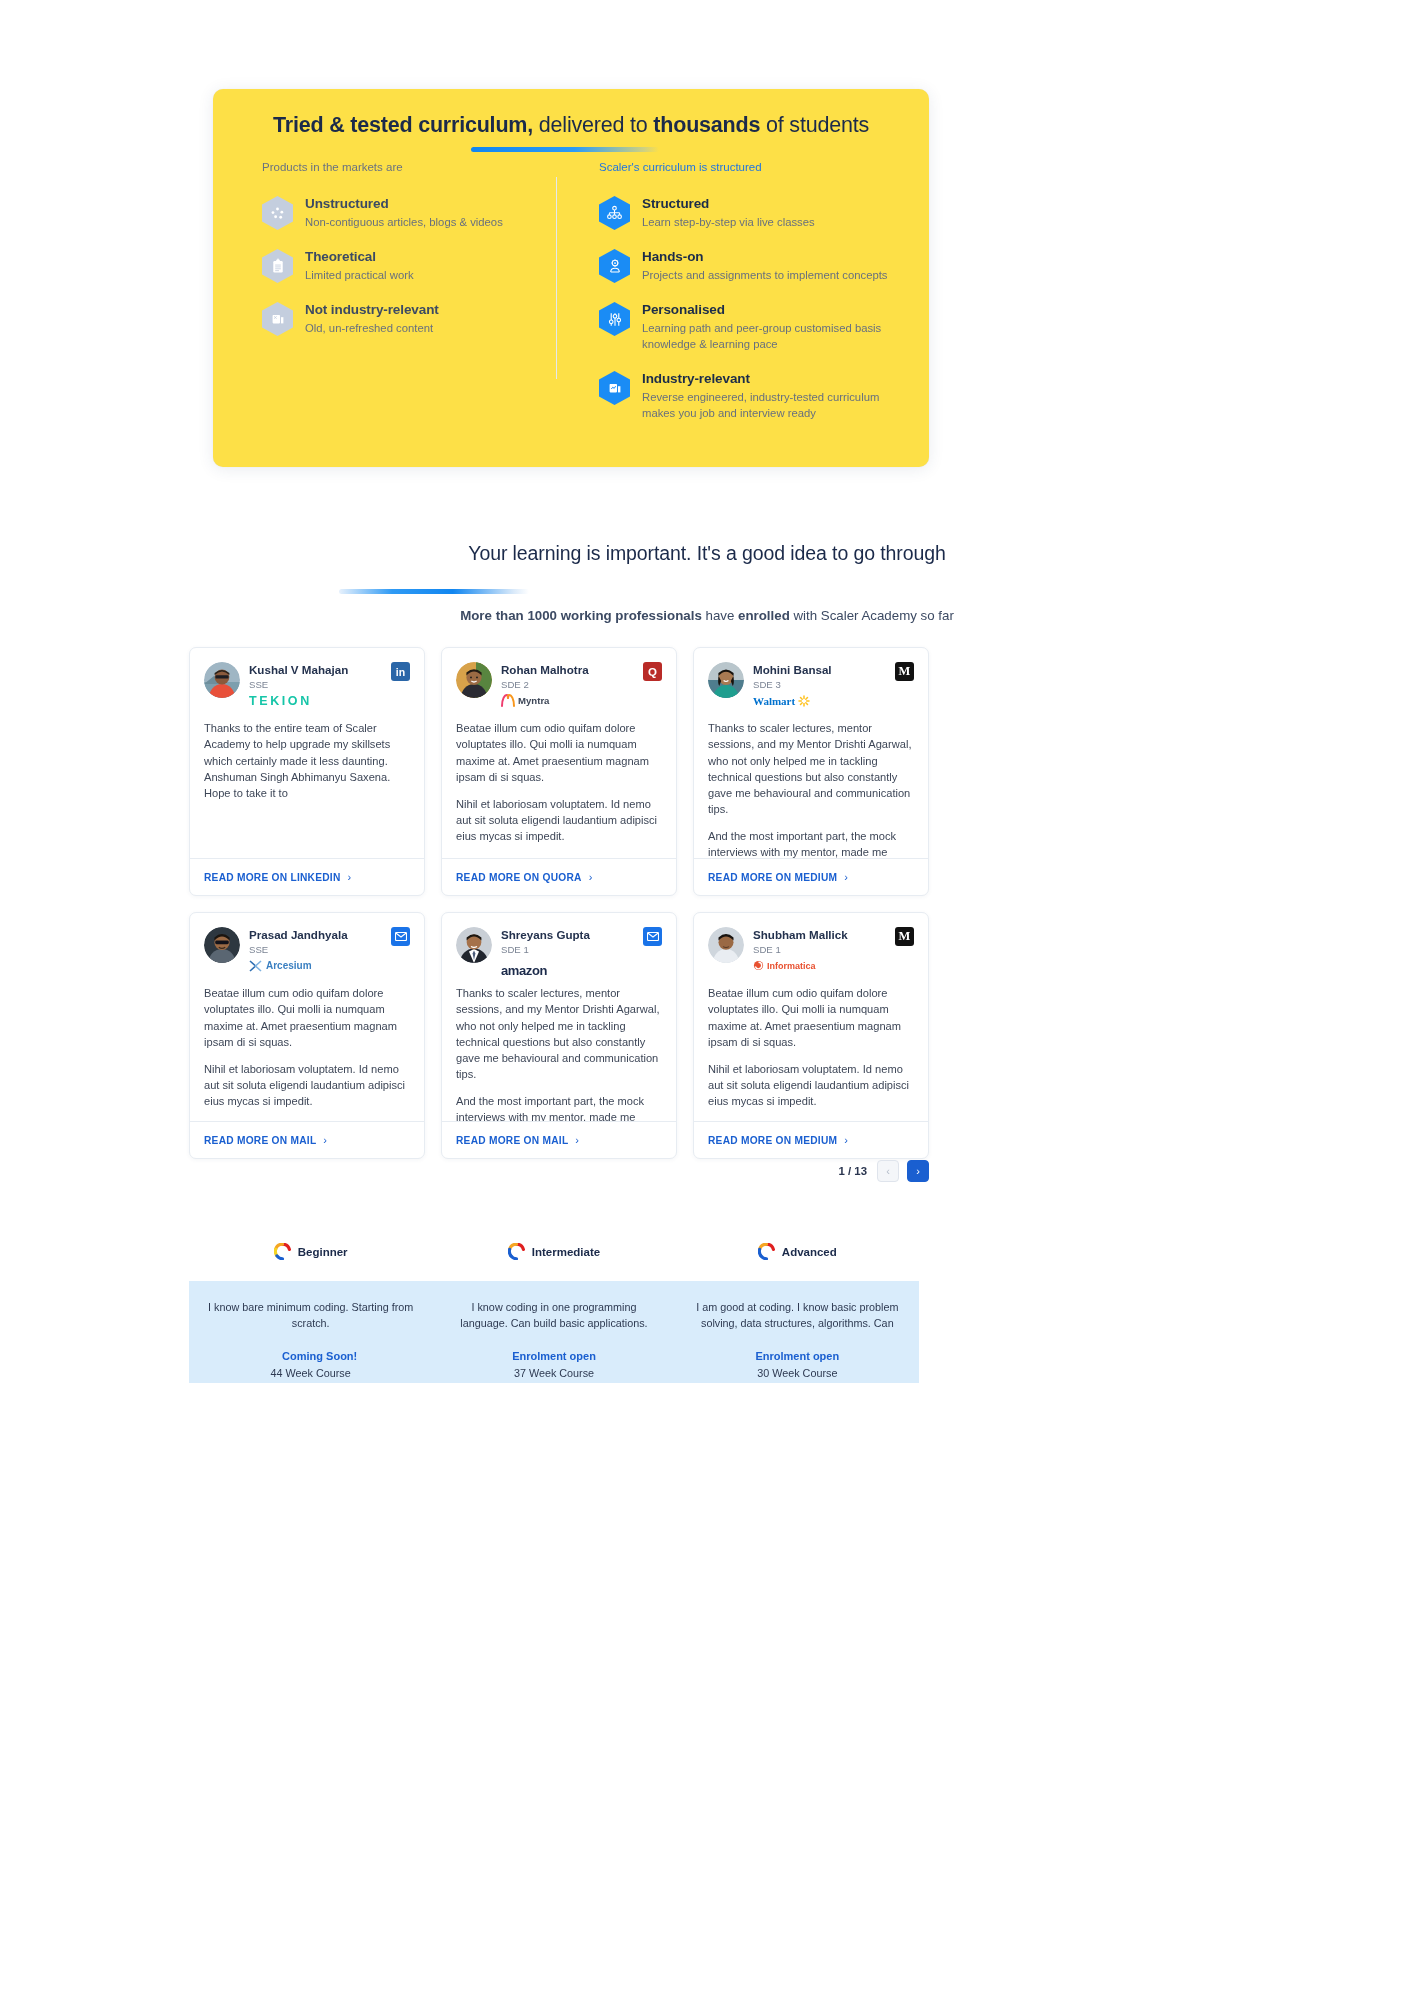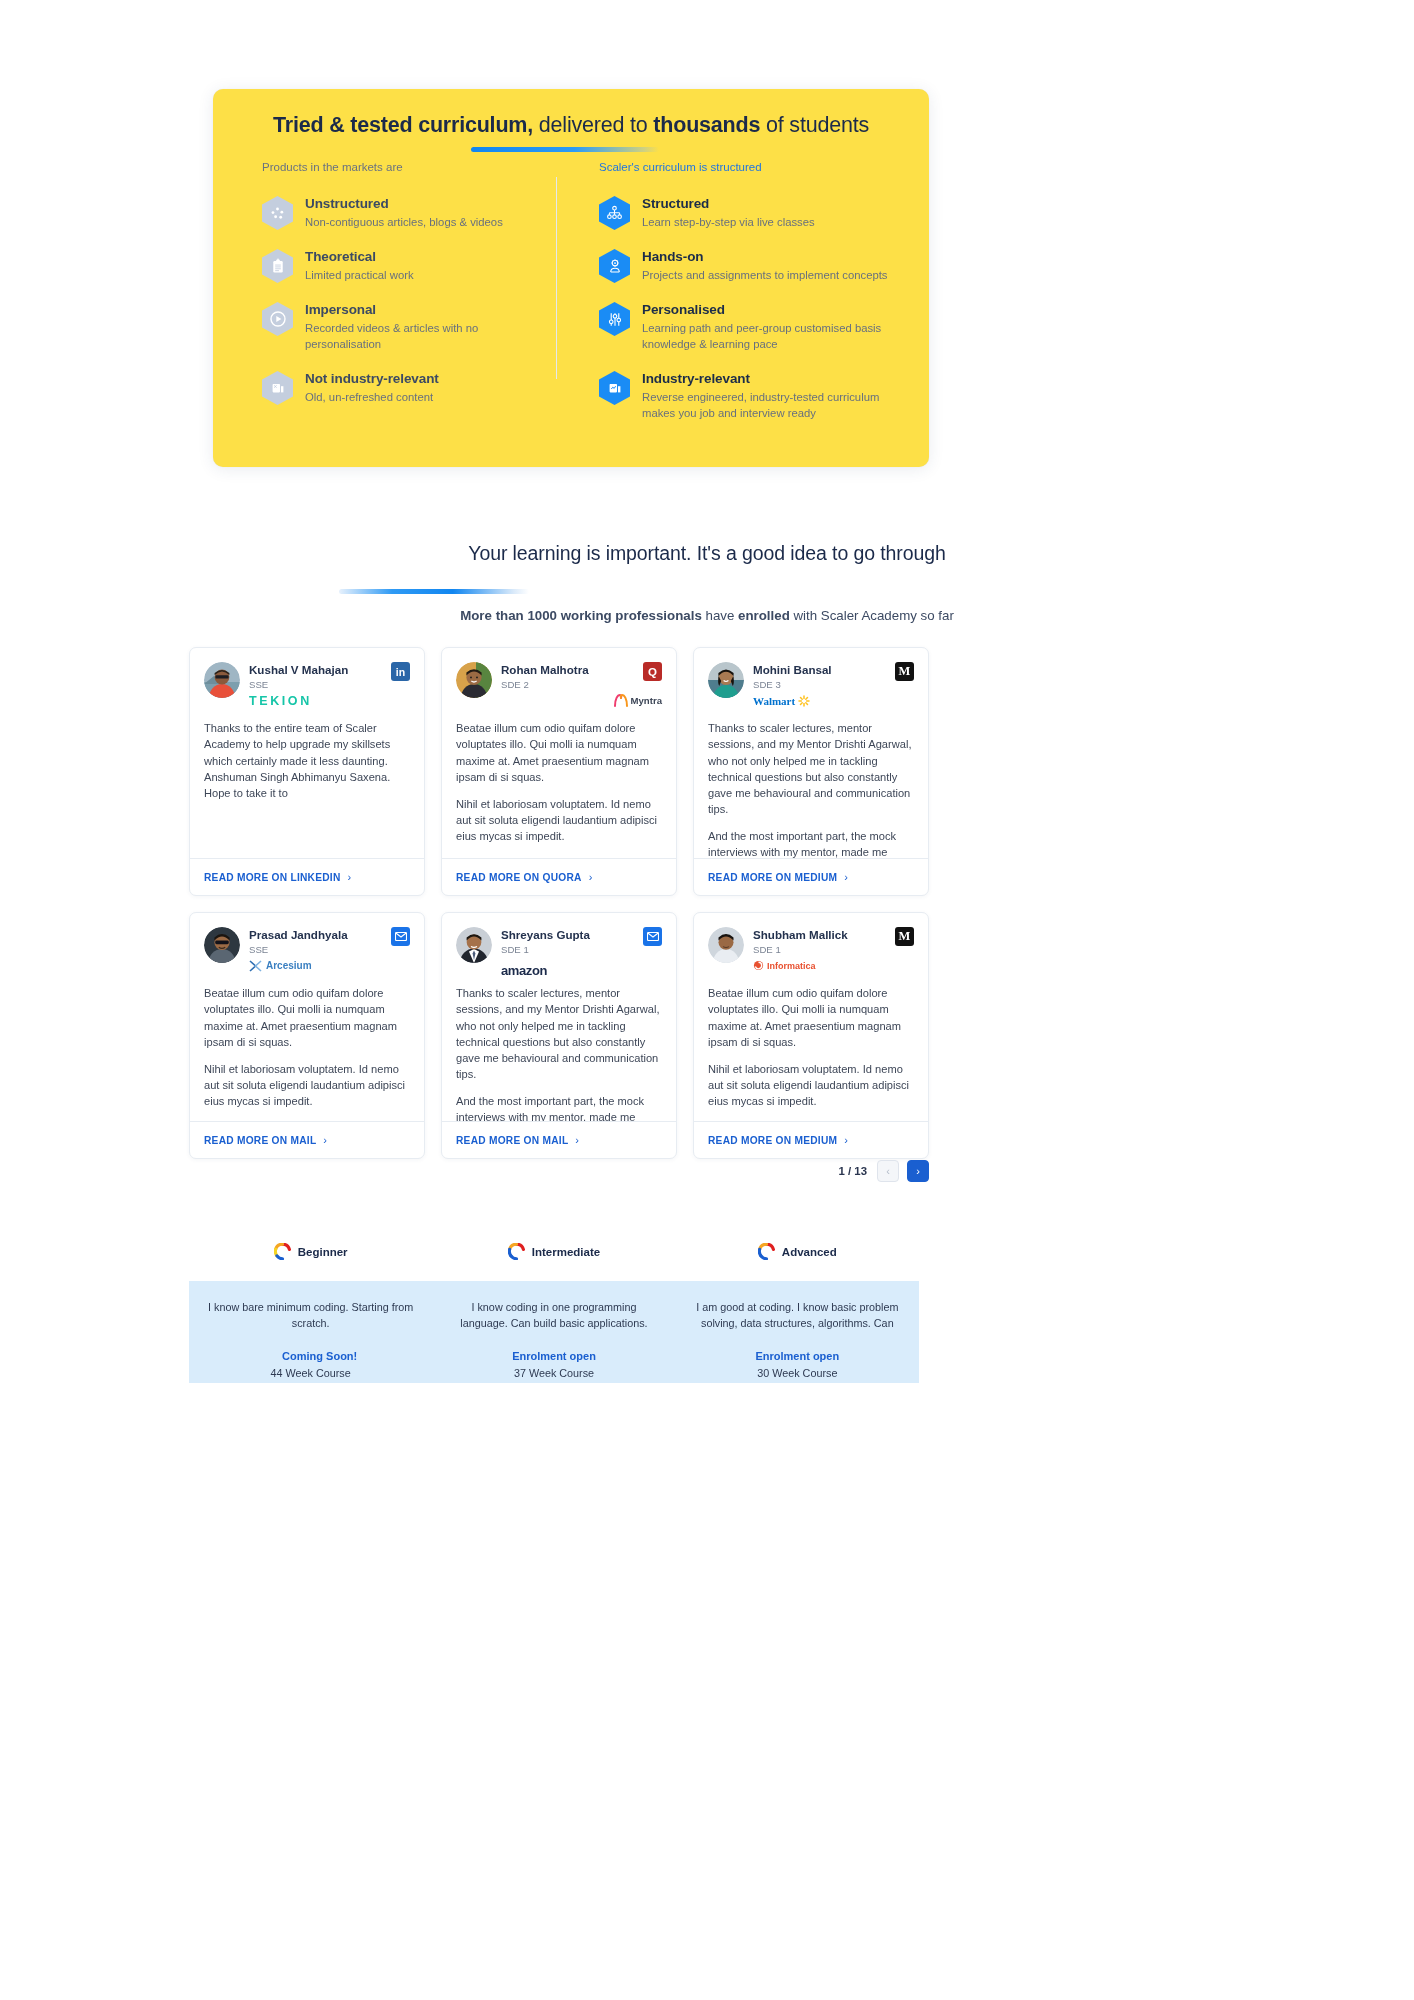--- a/index.html
+++ b/index.html
@@ -158,21 +158,21 @@
   }
   .t-link {
     font-size: 10.2px; font-weight: 700; color: #1a5fd0;
     letter-spacing: 0.25px; text-decoration: none;
     display: inline-flex; align-items: center; gap: 7px;
   }
   .t-link .chev { font-size: 11px; font-weight: 400; }
 
   
   .logo-tekion { font-size: 12.5px; font-weight: 700; color: #16c5a8; letter-spacing: 2.6px; font-family: "Liberation Sans", sans-serif; }
-  .logo-myntra { display: flex; align-items: center; gap: 3px; justify-content: flex-end; }
+  .logo-myntra { display: flex; align-items: center; gap: 3px; }
   .logo-myntra .txt { font-size: 9.6px; color: #3d4657; font-weight: 600; }
   .logo-walmart { display: flex; align-items: center; gap: 3px; }
   .logo-walmart .txt { font-size: 11px; color: #0071ce; font-weight: 700; font-family: "Liberation Serif", serif; }
   .logo-arcesium { display: flex; align-items: center; gap: 4px; }
   .logo-arcesium .txt { font-size: 10px; color: #3a7fc1; font-weight: 600; }
   .logo-amazon { font-size: 13px; font-weight: 700; color: #1b2a4a; letter-spacing: -0.4px; position: relative; margin-top: 10px; }
   .logo-informatica { display: flex; align-items: center; gap: 3px; }
   .logo-informatica .txt { font-size: 9px; color: #e8502f; font-weight: 600; }
 
   
@@ -264,34 +264,20 @@
                 <rect x="5" y="13" width="4" height="0.9" fill="#c4cede"></rect>
               </svg>
             </div>
           </div>
           <div class="feat-text">
             <div class="feat-title">Theoretical</div>
             <div class="feat-sub">Limited practical work</div>
           </div>
         </div>
 
-        <div class="feature">
-          <div class="feat-icon">
-            <div class="hexbox hex-grey">
-              <svg width="16" height="16" viewBox="0 0 16 16">
-                <circle cx="8" cy="8" r="7" fill="none" stroke="#fff" stroke-width="1.4"></circle>
-                <path d="M6.3 4.9 L11.4 8 L6.3 11.1 Z" fill="#fff"></path>
-              </svg>
-            </div>
-          </div>
-          <div class="feat-text">
-            <div class="feat-title">Impersonal</div>
-            <div class="feat-sub">Recorded videos &amp; articles with no personalisation</div>
-          </div>
-        </div>
 
         <div class="feature">
           <div class="feat-icon">
             <div class="hexbox hex-grey">
               <svg width="16" height="16" viewBox="0 0 16 16">
                 <rect x="2.6" y="4" width="7.4" height="8.4" rx="0.8" fill="#fff"></rect>
                 <path d="M4.2 5.4 L6.6 7.6 M6.6 5.4 L4.2 7.6" stroke="#c4cede" stroke-width="0.9"></path>
                 <rect x="11" y="6.2" width="2.4" height="6.2" fill="#fff"></rect>
               </svg>
             </div>

